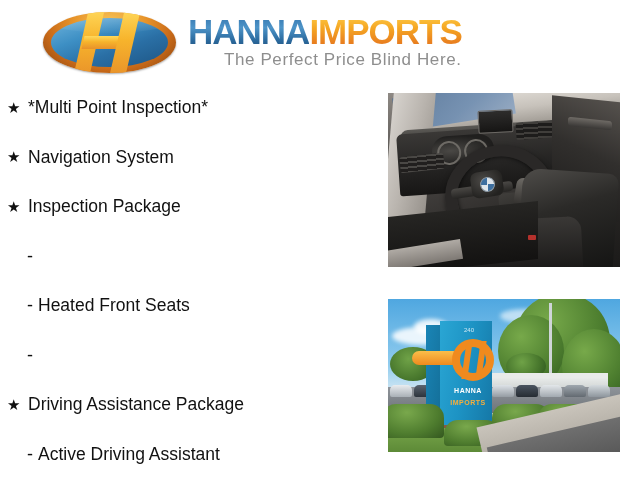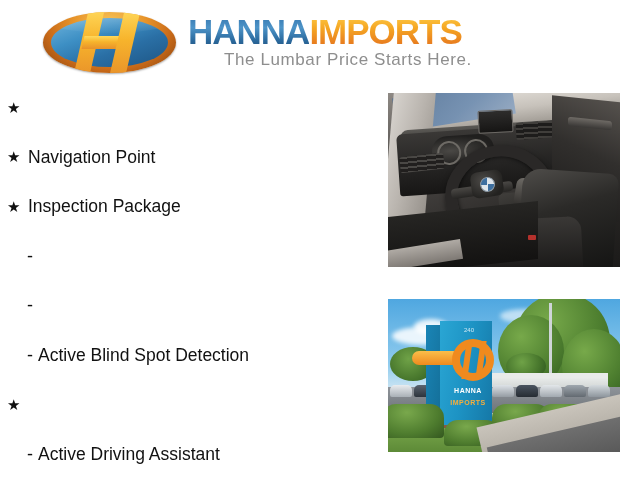--- a/index.html
+++ b/index.html
@@ -454,47 +454,49 @@
       <span class="bar bar-l"></span>
       <span class="bar bar-mid"></span>
       <span class="bar bar-r"></span>
     </div>
   </div>
 
   <div class="logo-wordmark">
     <span class="word-hanna">HANNA</span><span class="word-imports">IMPORTS</span>
   </div>
 
-  <div class="logo-tagline">The Lumbar Price Starts Here.</div>
+  <div class="logo-tagline">The Perfect Price Blind Here.</div>
 </div>
 
 <div class="feature-list" id="feature-list">
     <div class="feature-row level-0" style="top: 8px;">
       <span class="marker">★</span>
+      <span class="label">*Multi Point Inspection*</span>
     </div>
     <div class="feature-row level-0" style="top: 57.5px;">
       <span class="marker">★</span>
-      <span class="label">Navigation Point</span>
+      <span class="label">Navigation System</span>
     </div>
     <div class="feature-row level-0" style="top: 107px;">
       <span class="marker">★</span>
       <span class="label">Inspection Package</span>
     </div>
     <div class="feature-row level-1" style="top: 156.5px;">
       <span class="marker">-</span>
     </div>
     <div class="feature-row level-1" style="top: 206px;">
       <span class="marker">-</span>
+      <span class="label">Heated Front Seats</span>
     </div>
     <div class="feature-row level-1" style="top: 255.5px;">
       <span class="marker">-</span>
-      <span class="label">Active Blind Spot Detection</span>
     </div>
     <div class="feature-row level-0" style="top: 305px;">
       <span class="marker">★</span>
+      <span class="label">Driving Assistance Package</span>
     </div>
     <div class="feature-row level-1" style="top: 354.5px;">
       <span class="marker">-</span>
       <span class="label">Active Driving Assistant</span>
     </div>
   </div>
 
 <div class="photo photo-interior">
   <div class="int">
     <div class="int-roof"></div>

